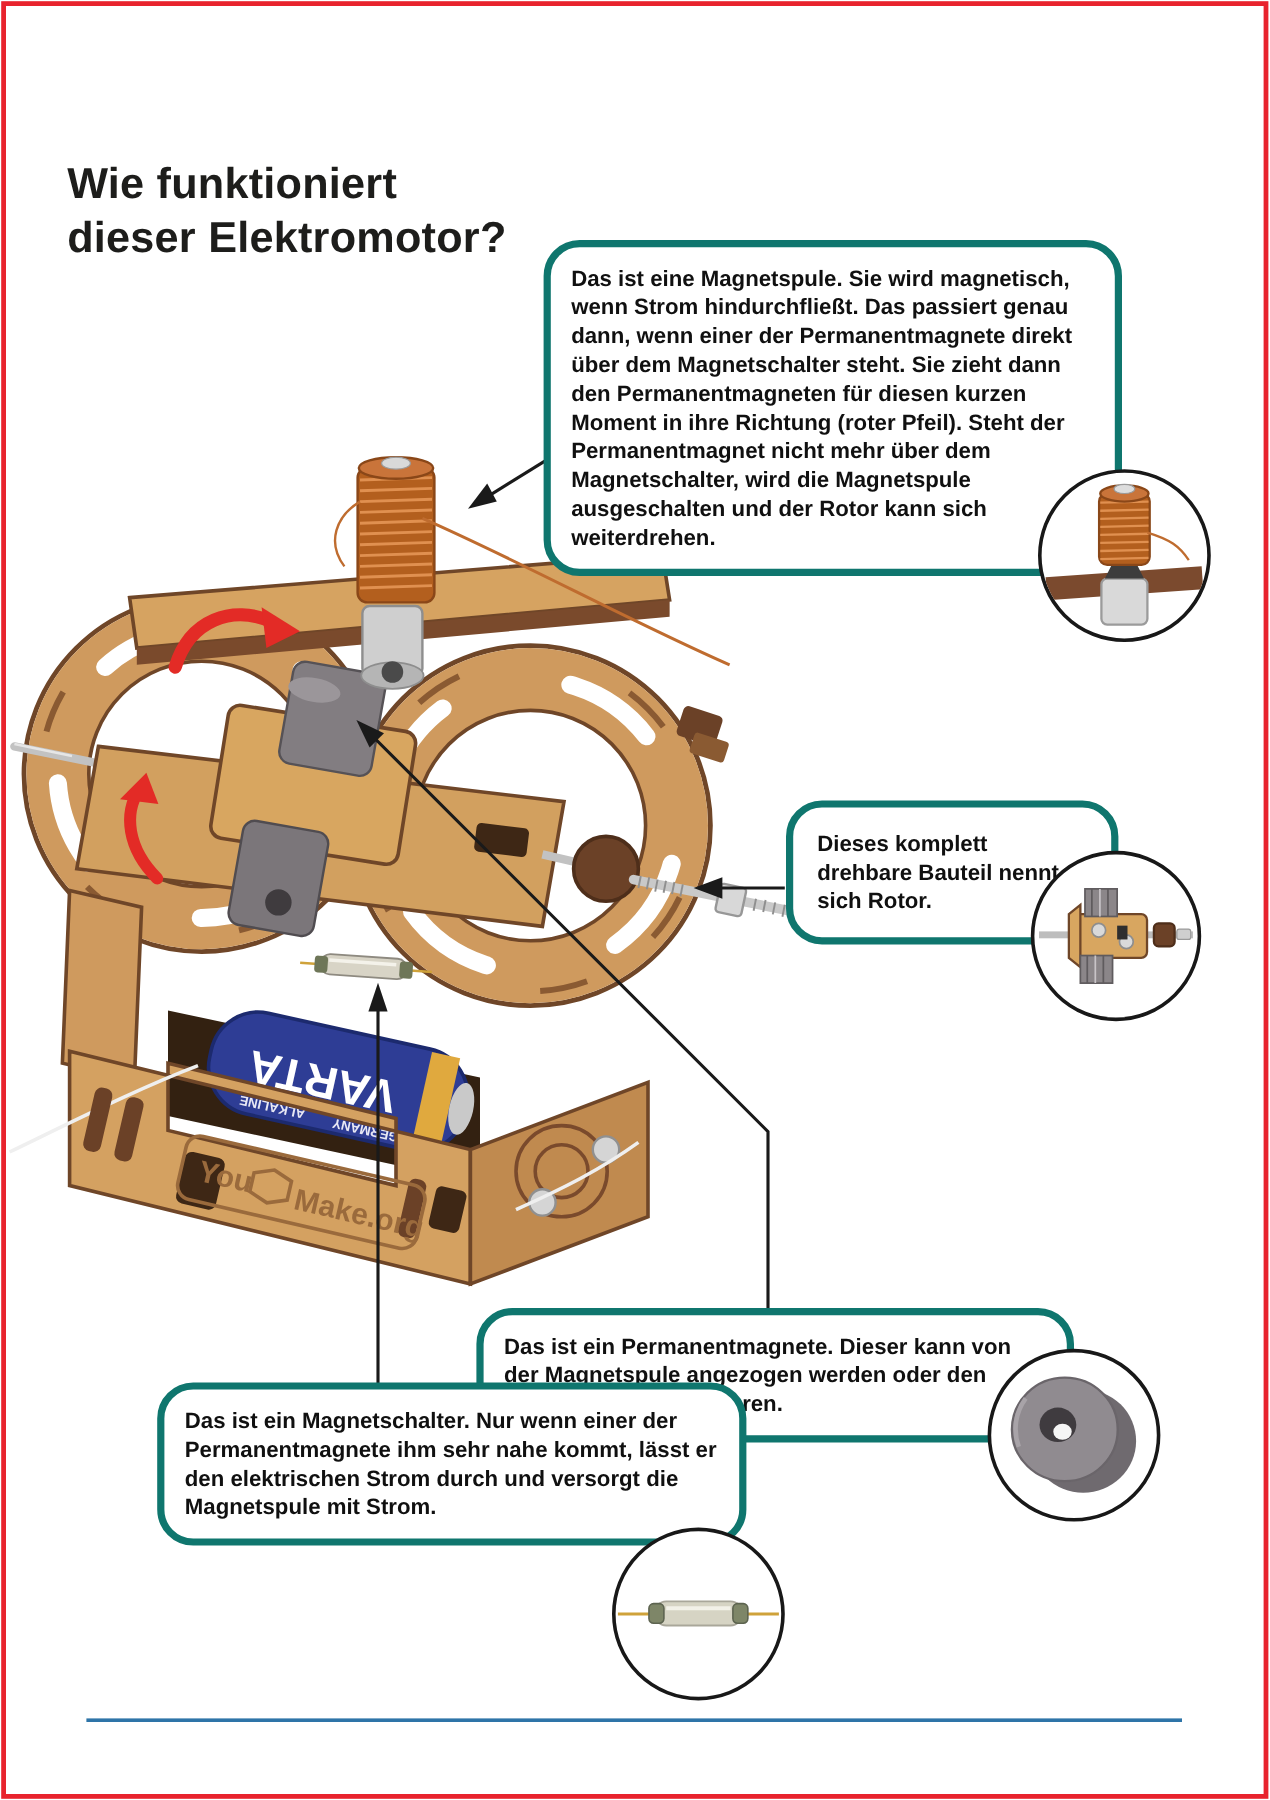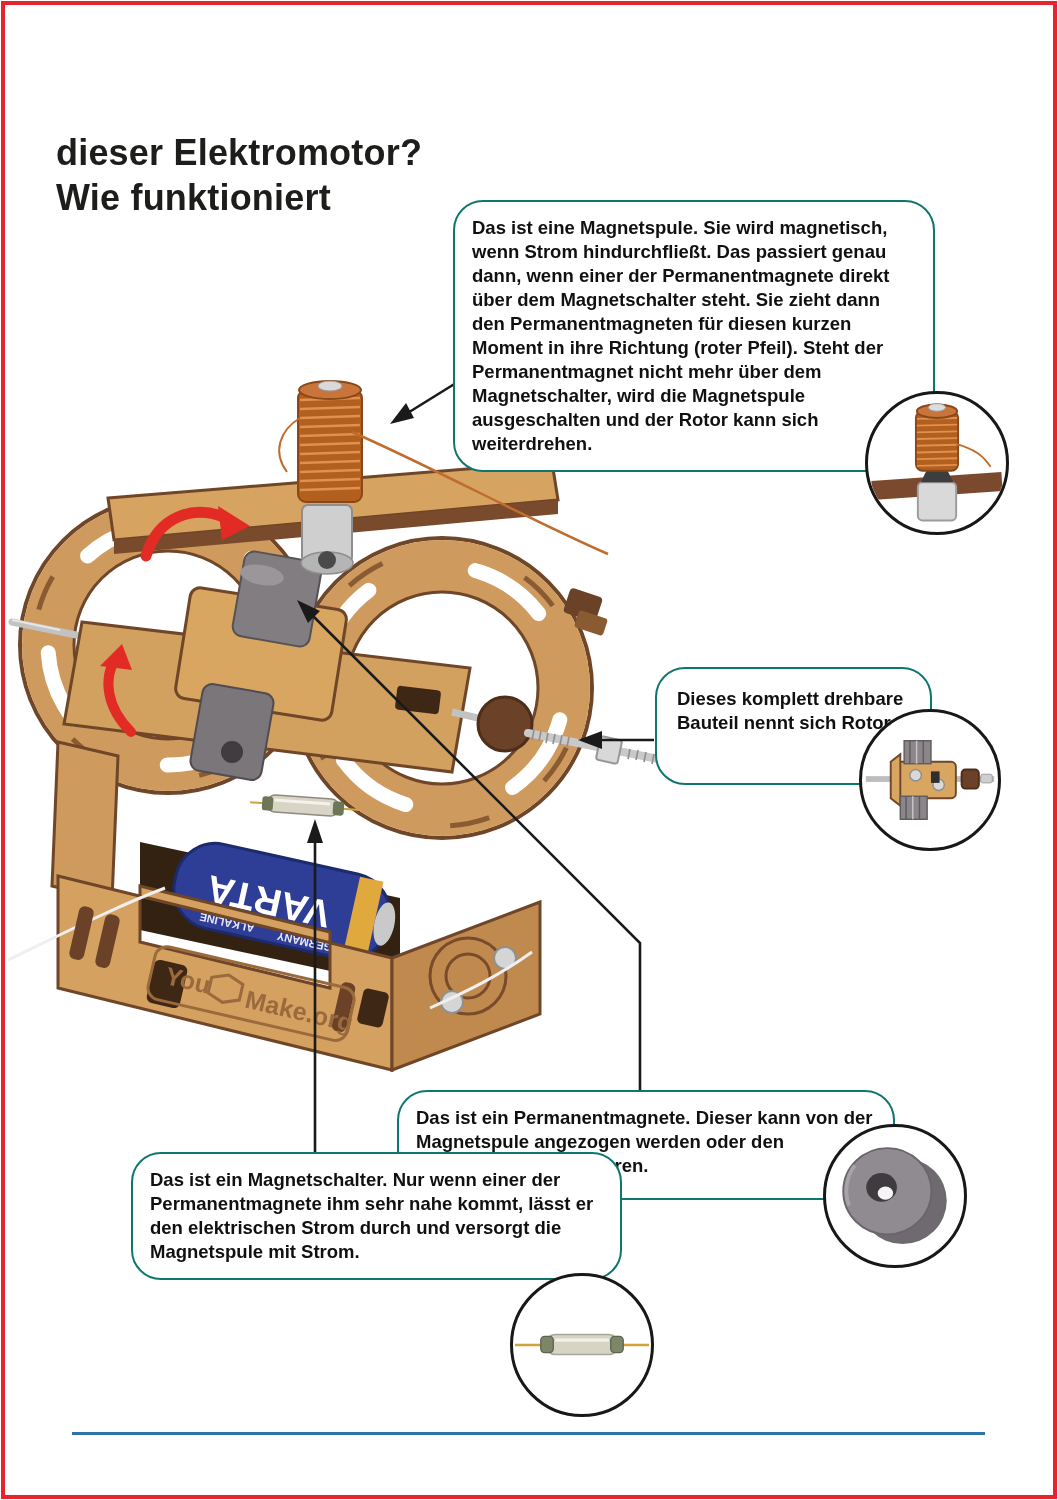--- a/index.html
+++ b/index.html
@@ -6,21 +6,21 @@
   .page{
     position:relative;width:1058px;height:1500px;background:#ffffff;
     font-family:"Liberation Sans","DejaVu Sans",sans-serif;overflow:hidden;
   }
   .page-border{position:absolute;inset:1px;border:4px solid #e8232d;pointer-events:none;z-index:9;}
   .title{
     position:absolute;left:56px;top:130px;z-index:2;
     font-size:36px;font-weight:bold;color:#1d1d1b;line-height:45px;letter-spacing:0.2px;
   }
   .callout{
-    position:absolute;background:#ffffff;border:2px solid #0f766e;border-radius:30px;
+    position:absolute;background:#ffffff;border:6px solid #0f766e;border-radius:30px;
     padding:14px 17px;font-weight:bold;font-size:18.5px;line-height:1.3;color:#101010;
     z-index:3;box-sizing:border-box;
   }
   .callout-coil{left:453px;top:200px;width:482px;min-height:258px;}
   .callout-rotor{left:655px;top:667px;width:277px;min-height:118px;padding:18px 20px;}
   .callout-magnet{left:397px;top:1090px;width:498px;min-height:110px;}
   .callout-reed{left:87px;top:1152px;width:491px;min-height:125px;margin-left:44px;}
   .inset{
     position:absolute;background:#ffffff;border:3px solid #181818;border-radius:50%;
     z-index:4;box-sizing:border-box;overflow:hidden;
@@ -34,22 +34,22 @@
   .scene{position:absolute;inset:0;z-index:1;}
 </style>
 </head>
 <body>
 
 <div class="page">
 
   <div class="page-border"></div>
 
   <div class="title">
+    <div>Wie funktioniert</div>
     <div>dieser Elektromotor?</div>
-    <div>Wie funktioniert</div>
   </div>
 
   <svg class="scene" width="1058" height="1500" viewBox="0 0 1058 1500">
 
     <g>
 
       <g>
         <circle cx="442" cy="688" r="150" fill="none" stroke="#6f4628" stroke-width="4"></circle>
         <circle cx="442" cy="688" r="122" fill="none" stroke="#cf9a5e" stroke-width="52"></circle>
         <circle cx="442" cy="688" r="96" fill="none" stroke="#6f4628" stroke-width="3"></circle>

